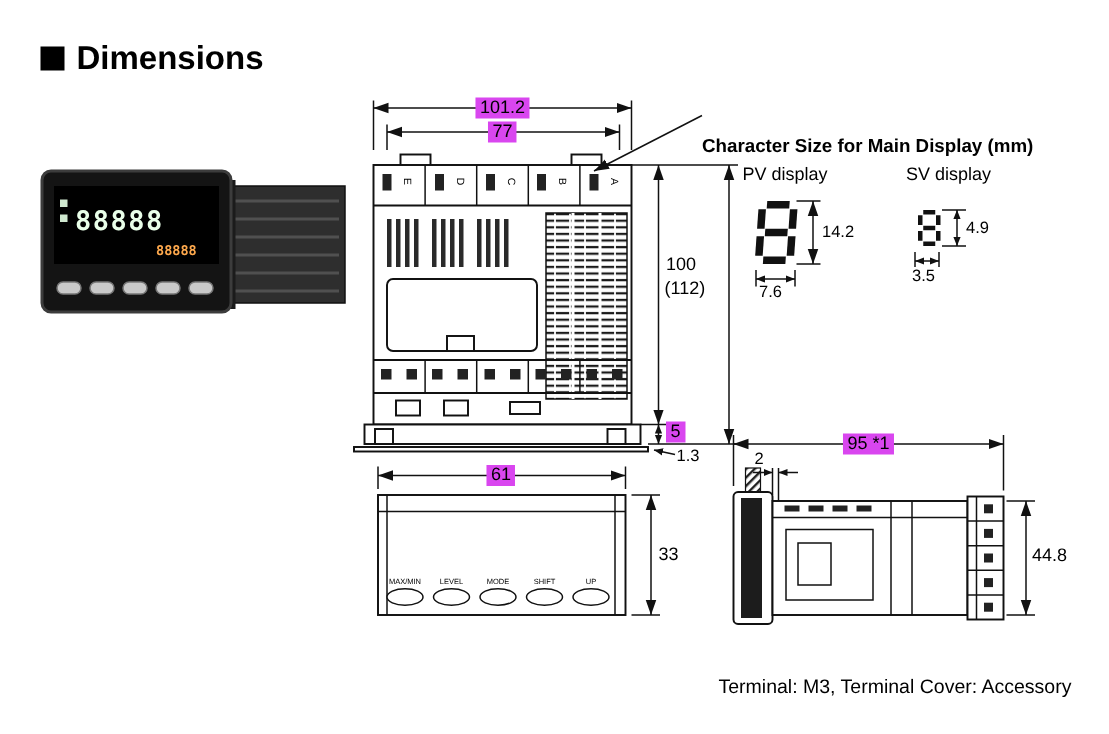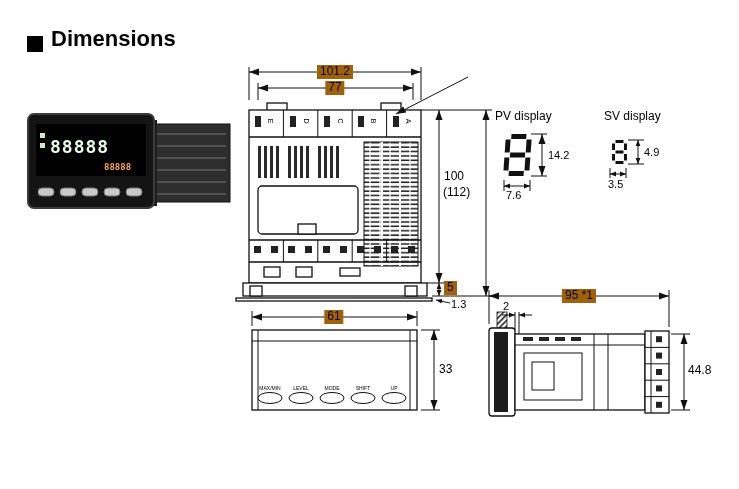--- a/index.html
+++ b/index.html
@@ -1,25 +1,25 @@
 <!DOCTYPE html>
 <html><head>
 <meta charset="utf-8">
 <style>
   * { margin:0; padding:0; box-sizing:border-box; }
   html,body { background:#fff; }
   body { font-family:"Liberation Sans", sans-serif; color:#000; }
   .stage { position:relative; width:739px; height:489px; background:#fff; overflow:hidden; }
-  .title { position:absolute; left:27px; top:26px; display:flex; align-items:flex-end; gap:8px;
+  .title { position:absolute; left:27px; top:26px; display:flex; align-items:center; gap:8px;
            font-size:22px; font-weight:700; color:#000; }
   .bullet { width:16px; height:16px; background:#000; display:inline-block; }
   svg.draw { position:absolute; left:0; top:0; }
   .lbl { position:absolute; font-size:12px; line-height:1.15; white-space:nowrap; color:#000; }
   .c   { transform:translateX(-50%); }
-  .bg  { background:#a16207; padding:0 3px;text-align:center; }
+  .bg  { background:#d946ef; padding:0 3px;text-align:center; }
   .s11 { font-size:11px; }
   .s13 { font-size:13px; }
   .b   { font-weight:700; }
   .t5  { font-size:5px; transform:translateX(-50%); }
   .rot { font-size:7px; transform:rotate(90deg); }
   .seg-main { font-family:"DejaVu Sans Mono", monospace; font-weight:700; font-size:18px; letter-spacing:1px; }
   .seg-sub  { font-family:"DejaVu Sans Mono", monospace; font-weight:700; font-size:9px; }
 </style>
 </head>
 <body>
@@ -270,33 +270,35 @@
   <div class="lbl" style="left:443px;top:186px">(112)</div>
   <div class="lbl bg" style="left:444px;top:281px">5</div>
   <div class="lbl s11" style="left:451px;top:298px">1.3</div>
 
   <div class="lbl rot" style="left:268px;top:117px">E</div>
   <div class="lbl rot" style="left:303px;top:117px">D</div>
   <div class="lbl rot" style="left:337px;top:117px">C</div>
   <div class="lbl rot" style="left:371px;top:117px">B</div>
   <div class="lbl rot" style="left:406px;top:117px">A</div>
 
+  <div class="lbl b" style="left:468px;top:90px;font-size:12.5px">Character Size for Main Display (mm)</div>
   <div class="lbl" style="left:495px;top:110px">PV display</div>
   <div class="lbl" style="left:604px;top:110px">SV display</div>
   <div class="lbl s11" style="left:548px;top:149px">14.2</div>
   <div class="lbl s11" style="left:506px;top:189px">7.6</div>
   <div class="lbl s11" style="left:644px;top:146px">4.9</div>
   <div class="lbl s11" style="left:608px;top:178px">3.5</div>
 
   <div class="lbl c bg" style="left:334px;top:310px">61</div>
   <div class="lbl" style="left:439px;top:363px">33</div>
   <div class="lbl t5" style="left:270px;top:386px">MAX/MIN</div>
   <div class="lbl t5" style="left:301px;top:386px">LEVEL</div>
   <div class="lbl t5" style="left:332px;top:386px">MODE</div>
   <div class="lbl t5" style="left:363px;top:386px">SHIFT</div>
   <div class="lbl t5" style="left:394px;top:386px">UP</div>
 
   <div class="lbl c bg" style="left:579px;top:289px">95 *1</div>
   <div class="lbl s11" style="left:503px;top:300px">2</div>
   <div class="lbl" style="left:688px;top:364px">44.8</div>
 
+  <div class="lbl s13" style="left:479px;top:451px">Terminal: M3, Terminal Cover: Accessory</div>
 
 </div>
 
 </body></html>

